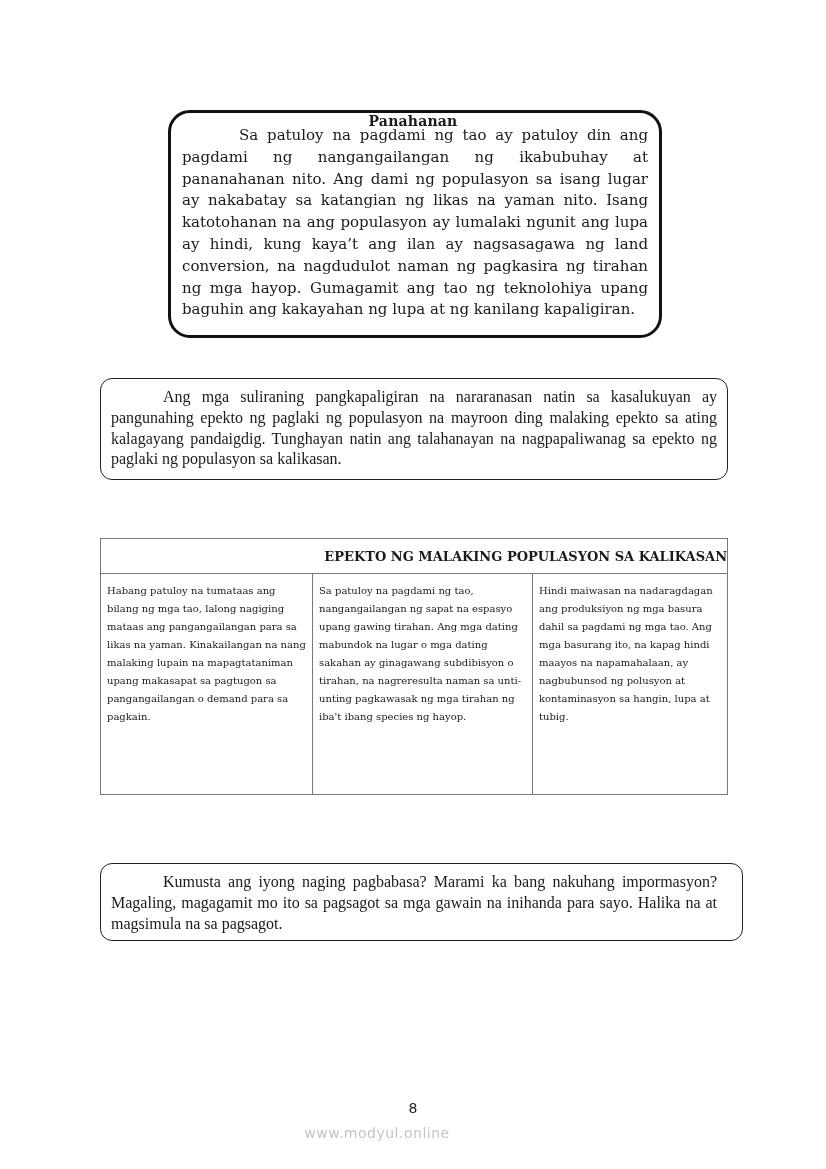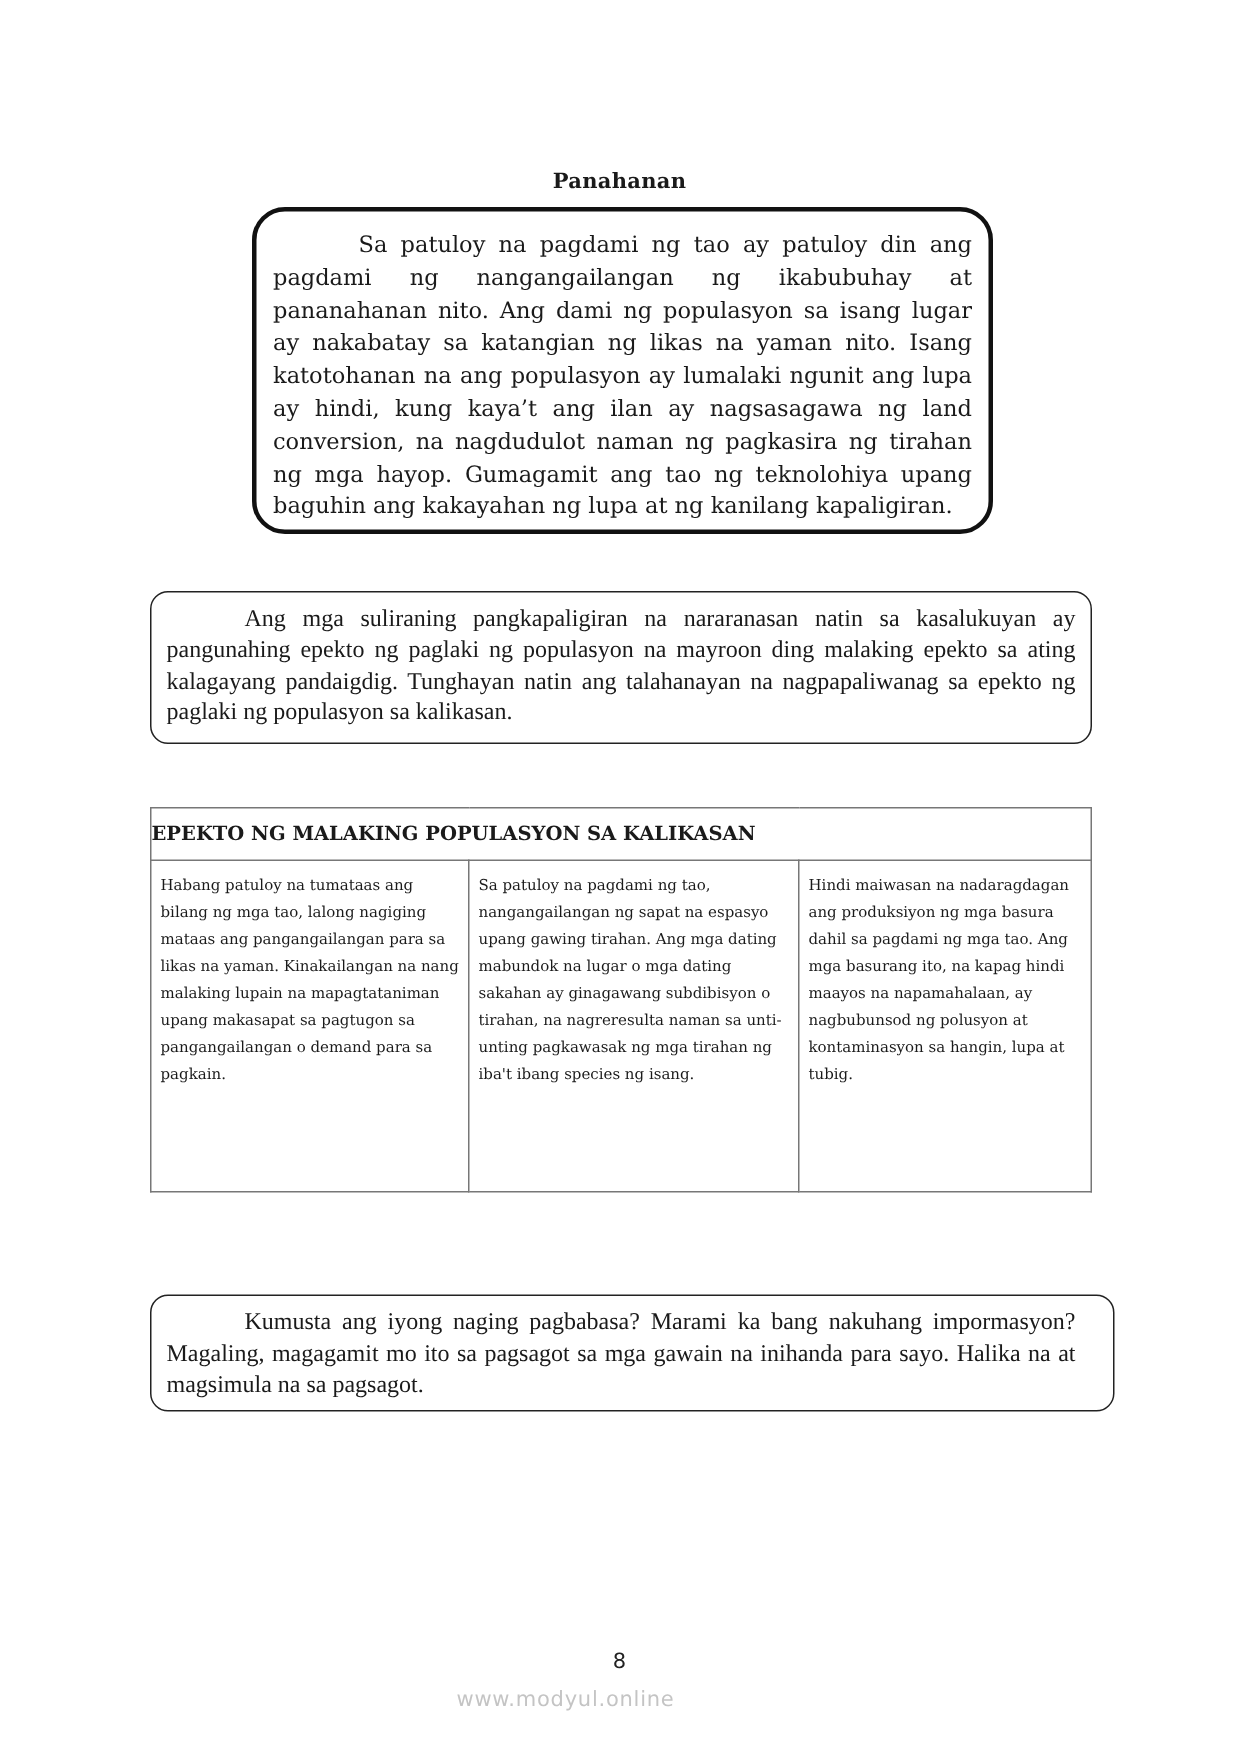--- a/index.html
+++ b/index.html
@@ -22,44 +22,43 @@
       top: 101px;
       text-align: center;
       font-weight: bold;
       font-size: 14px;
       letter-spacing: 0.2px;
       margin-top: 12px;
     }
     .box-main {
       position: absolute;
       left: 168px;
-      top: 138px;
+      top: 110px;
       width: 466px;
       height: 190px;
       border: 3px solid #111;
       border-radius: 22px;
-      padding: 12px 11px 10px 11px;
+      padding: 12px 11px 20px 11px;
     }
     .box-main p {
       margin: 0;
       font-size: 15px;
       line-height: 21.8px;
       text-align: justify;
       text-indent: 57px;
     }
     .box-intro {
       position: absolute;
       left: 100px;
       top: 378px;
       width: 606px;
       height: 84px;
       border: 1.5px solid #222;
       border-radius: 12px;
       padding: 8px 10px 8px 10px;
-      margin-top: 16px;
     }
     .box-intro p, .box-outro p {
       margin: 0;
       font-family: "Liberation Serif", "DejaVu Serif", serif;
       font-size: 16px;
       line-height: 20.8px;
       text-align: justify;
       text-indent: 52px;
     }
     .table-wrap {
@@ -72,21 +71,21 @@
       border-collapse: collapse;
       width: 627px;
       table-layout: fixed;
     }
     th {
       border: 1px solid #777;
       font-size: 13px;
       font-weight: bold;
       height: 34px;
       padding: 0;
-      text-align: left;
+      text-align: right;
     }
     td {
       border: 1px solid #777;
       vertical-align: top;
       font-size: 10px;
       line-height: 18px;
       padding: 8px 6px 6px 6px;
       height: 206px;
     }
     .box-outro {
@@ -142,21 +141,21 @@
       <col style="width:195px">
     </colgroup>
     <thead>
       <tr>
         <th colspan="3">EPEKTO NG MALAKING POPULASYON SA KALIKASAN</th>
       </tr>
     </thead>
     <tbody>
       <tr>
         <td>Habang patuloy na tumataas ang bilang ng mga tao, lalong nagiging mataas ang pangangailangan para sa likas na yaman. Kinakailangan na nang malaking lupain na mapagtataniman upang makasapat sa pagtugon sa pangangailangan o demand para sa pagkain.</td>
-        <td>Sa patuloy na pagdami ng tao, nangangailangan ng sapat na espasyo upang gawing tirahan. Ang mga dating mabundok na lugar o mga dating sakahan ay ginagawang subdibisyon o tirahan, na nagreresulta naman sa unti-unting pagkawasak ng mga tirahan ng iba't ibang species ng isang.</td>
+        <td>Sa patuloy na pagdami ng tao, nangangailangan ng sapat na espasyo upang gawing tirahan. Ang mga dating mabundok na lugar o mga dating sakahan ay ginagawang subdibisyon o tirahan, na nagreresulta naman sa unti-unting pagkawasak ng mga tirahan ng iba't ibang species ng hayop.</td>
         <td>Hindi maiwasan na nadaragdagan ang produksiyon ng mga basura dahil sa pagdami ng mga tao. Ang mga basurang ito, na kapag hindi maayos na napamahalaan, ay nagbubunsod ng polusyon at kontaminasyon sa hangin, lupa at tubig.</td>
       </tr>
     </tbody>
   </table>
 </div>
 
 <div class="box-outro">
   <p>Kumusta ang iyong naging pagbabasa? Marami ka bang nakuhang impormasyon? Magaling, magagamit mo ito sa pagsagot sa mga gawain na inihanda para sayo. Halika na at  magsimula na sa pagsagot.</p>
 </div>
 

